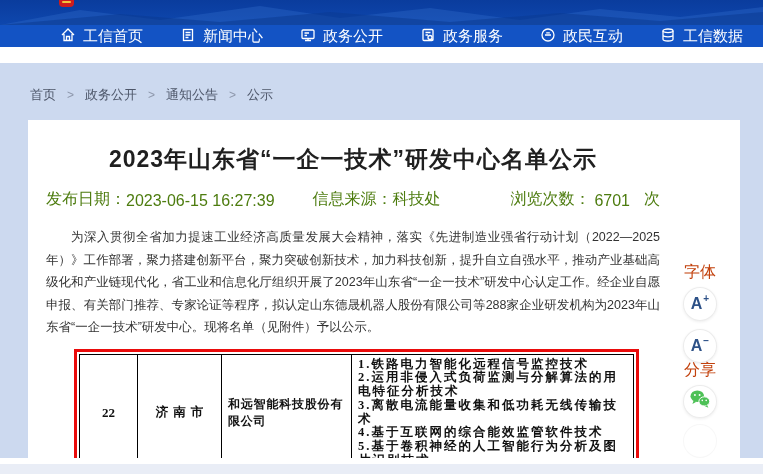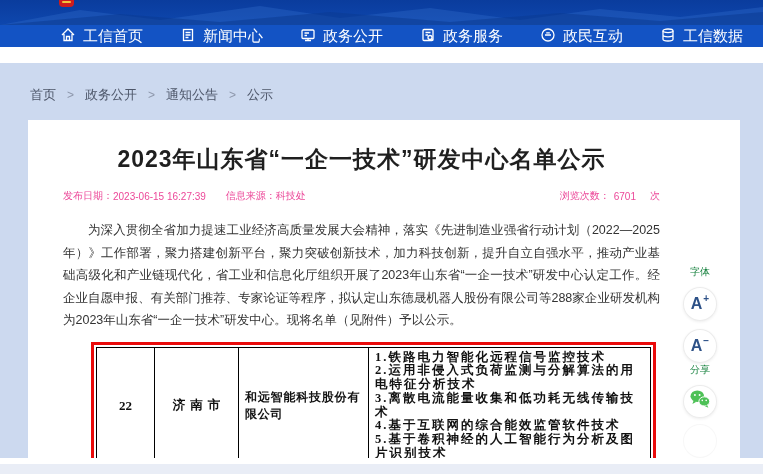--- a/index.html
+++ b/index.html
@@ -25,25 +25,25 @@
   
   .page-band { position:absolute; top:63px; left:0; width:763px; height:395px;
     background:#ccd9ef; }
   .breadcrumb { padding:23px 16px 0 30px; display:flex; align-items:center; gap:11px;
     font-size:13px; color:#4d5669; }
   .crumb { cursor:pointer; }
   .crumb-sep { color:#8d97ab; font-size:12px; }
   
   .card { position:absolute; top:57px; left:28px; width:712px; height:338px;
     background:#ffffff; display:flex; overflow:hidden; }
-  .article { width:632px; padding-left:35px; }
+  .article { width:632px; padding-left:18px; }
   .article-title { margin-top:24px; text-align:center; font-size:23px;
     font-weight:bold; color:#1f1f1f; letter-spacing:1px; }
-  .meta { margin-top:14px; display:flex; align-items:center; font-size:10px; color:#ec4899; }
-  .meta .src { margin-left:20px; }
+  .meta { margin-top:14px; display:flex; align-items:flex-end; font-size:16px; color:#4d7c0f; }
+  .meta .src { margin-left:38px; }
   .meta .views { margin-left:auto; }
   .meta .views-num { margin-left:4px; }
   .meta .views-unit { margin-left:14px; }
   .paragraph { margin-top:16px; font-size:12.5px; color:#333; line-height:22.5px;
     text-align:justify; text-indent:2em; }
   
   .red-box { display:inline-block; margin:10px 0 0 28px; border:3px solid #ea0b0b;
     padding:2px; background:#fff; }
   .data-table { border-collapse:collapse; font-family:"Liberation Serif", serif;
     font-weight:600; color:#111; }
@@ -51,21 +51,21 @@
   .cell-no   { width:58px;  text-align:center; font-size:13px; }
   .cell-city { width:84px;  text-align:center; font-size:12.5px; letter-spacing:5px; text-indent:5px; }
   .cell-company { width:130px; font-size:12px; letter-spacing:0.8px;
     padding:4px 6px; line-height:17px; }
   .cell-tech { width:282px; font-size:12.5px; letter-spacing:2px;
     padding:3px 6px; line-height:13.8px; }
   .cell-tech .tech-line { text-align:left; }
   
   .tools { width:80px; display:flex; flex-direction:column; align-items:center;
     padding-top:145px; }
-  .tool-label { font-size:10px; color:#15803d; height:14px; line-height:14px; }
+  .tool-label { font-size:16px; color:#c2410c; height:14px; line-height:14px; }
   .tool-circle { margin-top:8px; width:34px; height:34px; border-radius:50%;
     background:#fff; border:1px solid #ececec; box-shadow:0 1px 3px rgba(0,0,0,0.07);
     display:flex; align-items:center; justify-content:center; cursor:pointer;
     color:#2d5187; font-weight:bold; font-size:16px; }
   .tool-circle .sign { font-size:10px; margin-left:1px; transform:translateY(-5px); }
   .share-label { }
   .ghost-circle { margin-top:6px; width:34px; height:34px; border-radius:50%;
     border:1px solid #f0f0f0; opacity:.55; }
   
   .footer-strip { position:absolute; top:464px; left:0; width:763px; height:10px;

